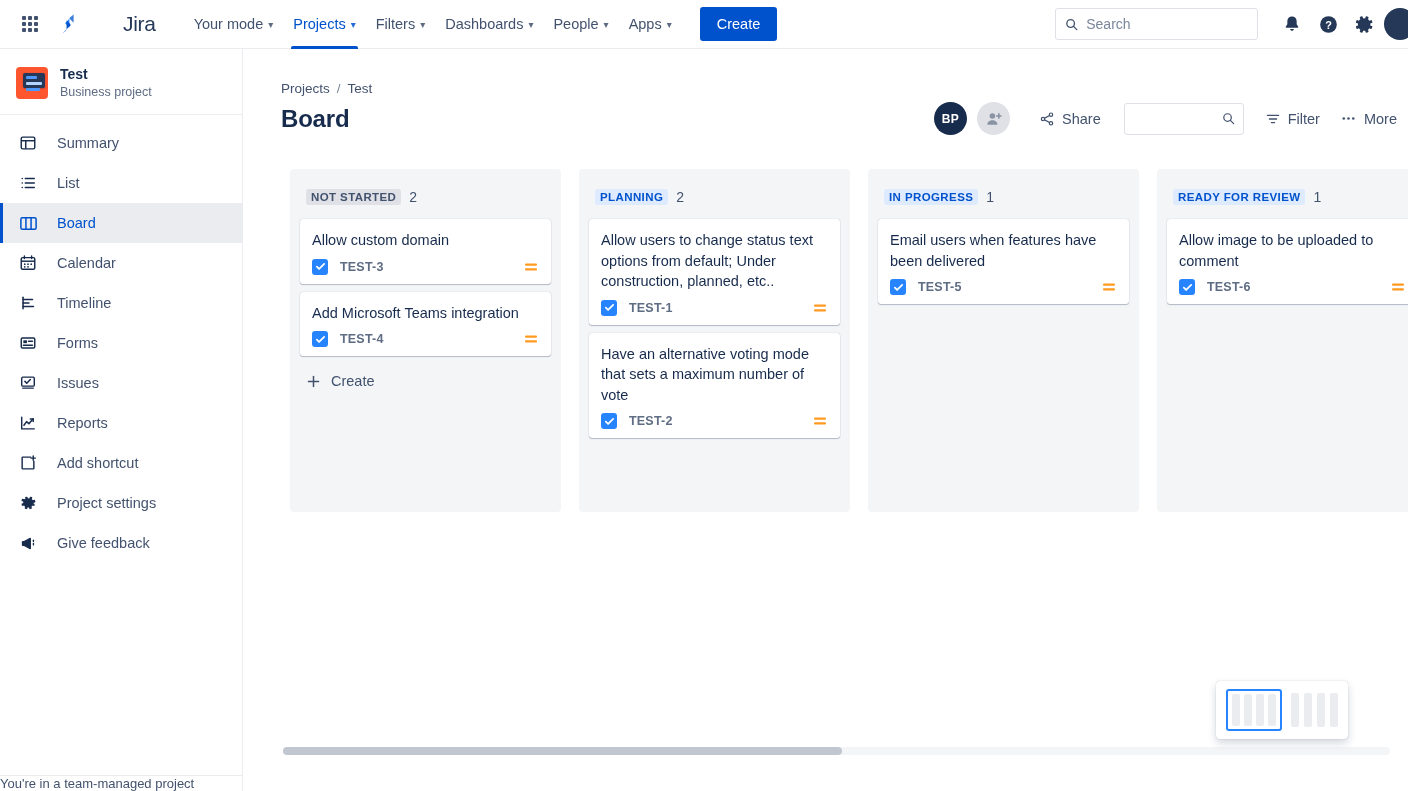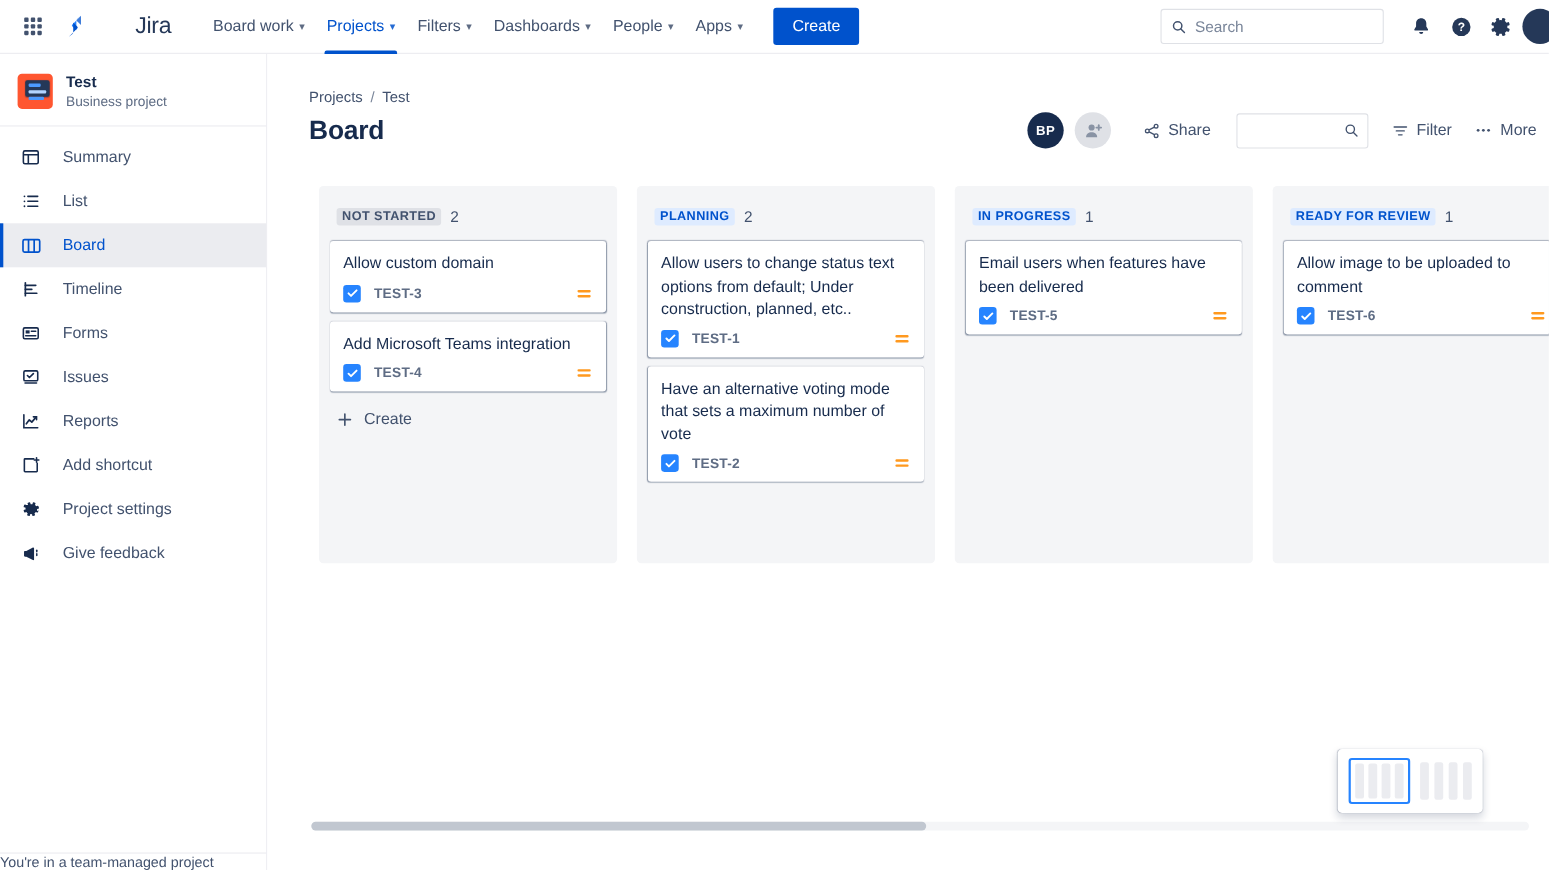--- a/index.html
+++ b/index.html
@@ -308,21 +308,21 @@
     <svg class="brand-logo" viewBox="0 0 32 32">
       <path d="M23.5 3.2 12.8 13.9c-.5.5-.5 1.3 0 1.8l5.1 5.1V9.3c0-.9.4-1.8 1-2.4l4.6-3.7z" fill="#2684FF"></path>
       <path d="M8.5 28.8l10.7-10.7c.5-.5.5-1.3 0-1.8l-5.1-5.1v11.5c0 .9-.4 1.8-1 2.4l-4.6 3.7z" fill="#0052CC"></path>
       <path d="M23.5 3.2 17.9 8.8l5.6 5.6V3.2z" fill="#0052CC" opacity=".75"></path>
     </svg>
     <span class="brand-text">Jira</span>
   </div>
 
   <div class="nav-items">
     <div class="nav-item">
-      <span>Board work</span>
+      <span>Your mode</span>
       <span class="chev">▾</span>
     </div>
     <div class="nav-item active">
       <span>Projects</span>
       <span class="chev">▾</span>
     </div>
     <div class="nav-item">
       <span>Filters</span>
       <span class="chev">▾</span>
     </div>
@@ -422,20 +422,36 @@
       <span class="side-ico">
         <svg width="19" height="19" viewBox="0 0 20 20">
             <rect x="2" y="4" width="16" height="12" rx="1.5" fill="none" stroke="#0052CC" stroke-width="1.6"></rect>
             <line x1="7.3" y1="4" x2="7.3" y2="16" stroke="#0052CC" stroke-width="1.6"></line>
             <line x1="12.7" y1="4" x2="12.7" y2="16" stroke="#0052CC" stroke-width="1.6"></line>
           </svg>
       </span>
       <span class="side-label">Board</span>
     </div>
 
+    <div class="side-item">
+      <span class="side-ico">
+        <svg width="18" height="18" viewBox="0 0 20 20">
+            <rect x="2.5" y="4" width="15" height="13" rx="1.5" fill="none" stroke="#172B4D" stroke-width="1.6"></rect>
+            <line x1="2.5" y1="8" x2="17.5" y2="8" stroke="#172B4D" stroke-width="1.6"></line>
+            <line x1="6" y1="2.3" x2="6" y2="5" stroke="#172B4D" stroke-width="1.6" stroke-linecap="round"></line>
+            <line x1="14" y1="2.3" x2="14" y2="5" stroke="#172B4D" stroke-width="1.6" stroke-linecap="round"></line>
+            <circle cx="6.4" cy="11.3" r=".95" fill="#172B4D"></circle>
+            <circle cx="10" cy="11.3" r=".95" fill="#172B4D"></circle>
+            <circle cx="13.6" cy="11.3" r=".95" fill="#172B4D"></circle>
+            <circle cx="6.4" cy="14.3" r=".95" fill="#172B4D"></circle>
+            <circle cx="10" cy="14.3" r=".95" fill="#172B4D"></circle>
+          </svg>
+      </span>
+      <span class="side-label">Calendar</span>
+    </div>
 
     <div class="side-item">
       <span class="side-ico">
         <svg width="18" height="18" viewBox="0 0 20 20" stroke="#172B4D" stroke-width="1.7" stroke-linecap="round">
           <line x1="4.5" y1="3.5" x2="4.5" y2="16.5"></line>
             <line x1="4.5" y1="6" x2="15" y2="6"></line>
             <line x1="4.5" y1="10" x2="11" y2="10"></line>
             <line x1="4.5" y1="14" x2="16" y2="14"></line>
         </svg>
       </span>

